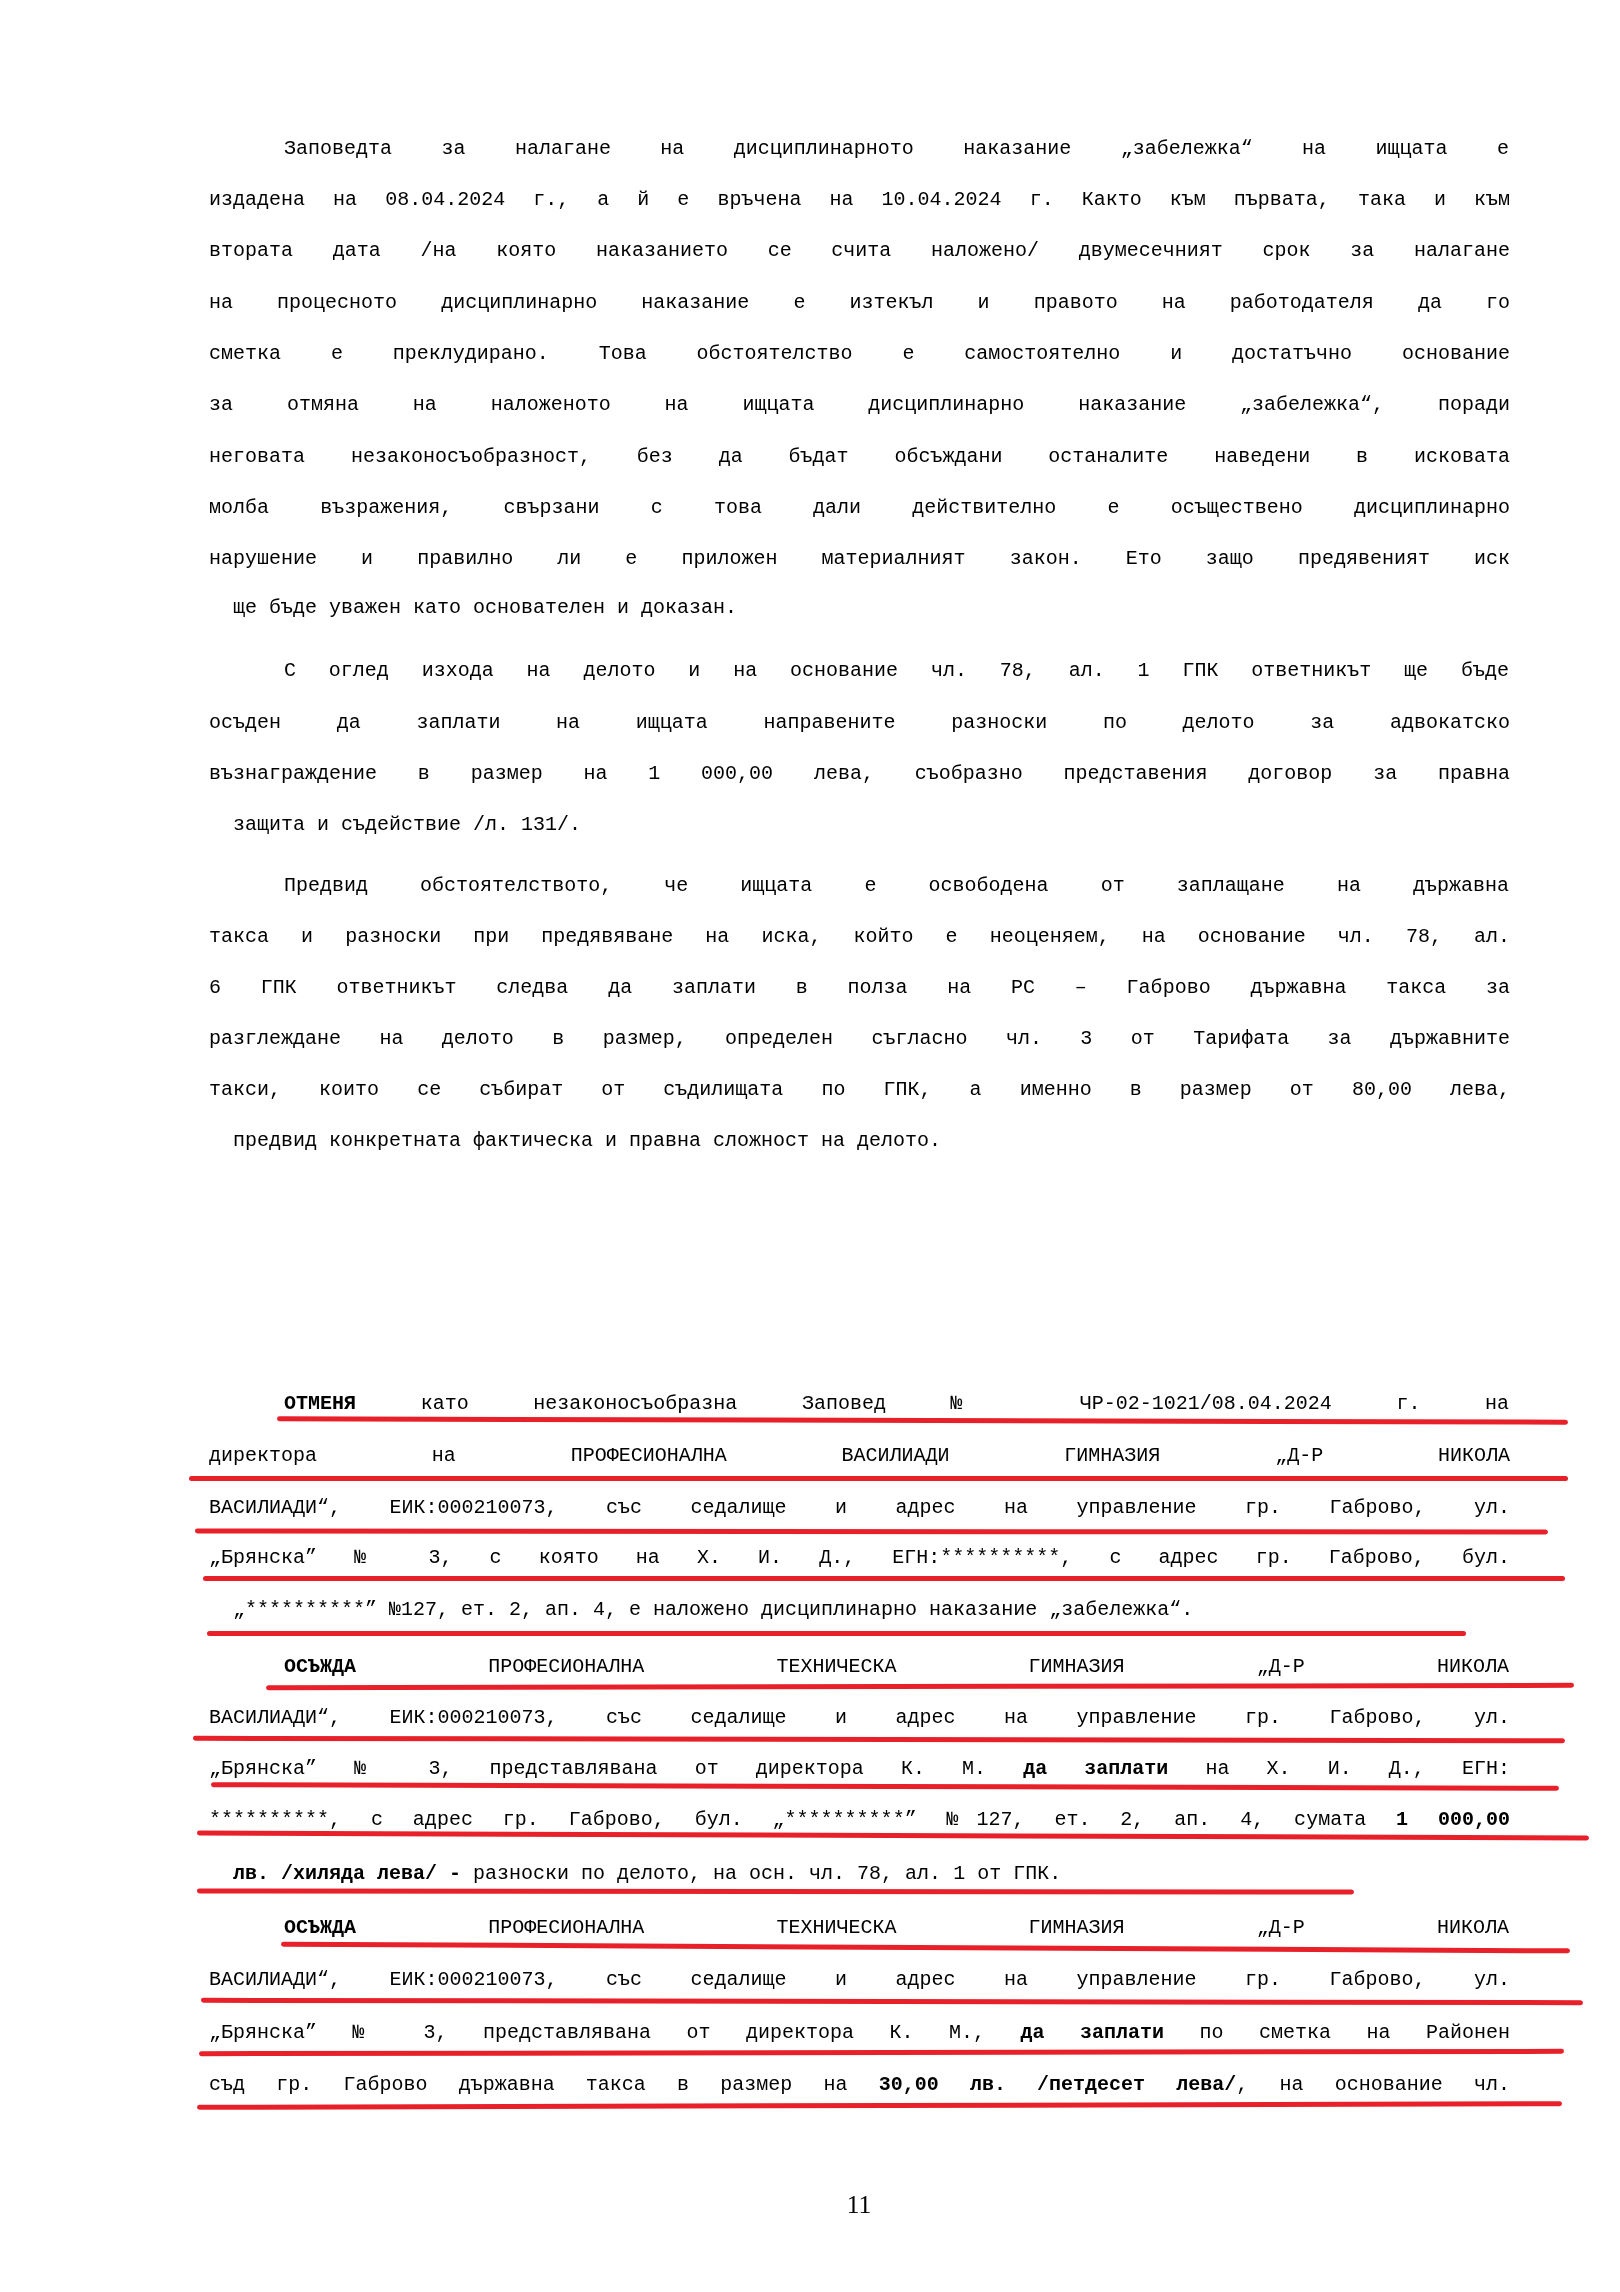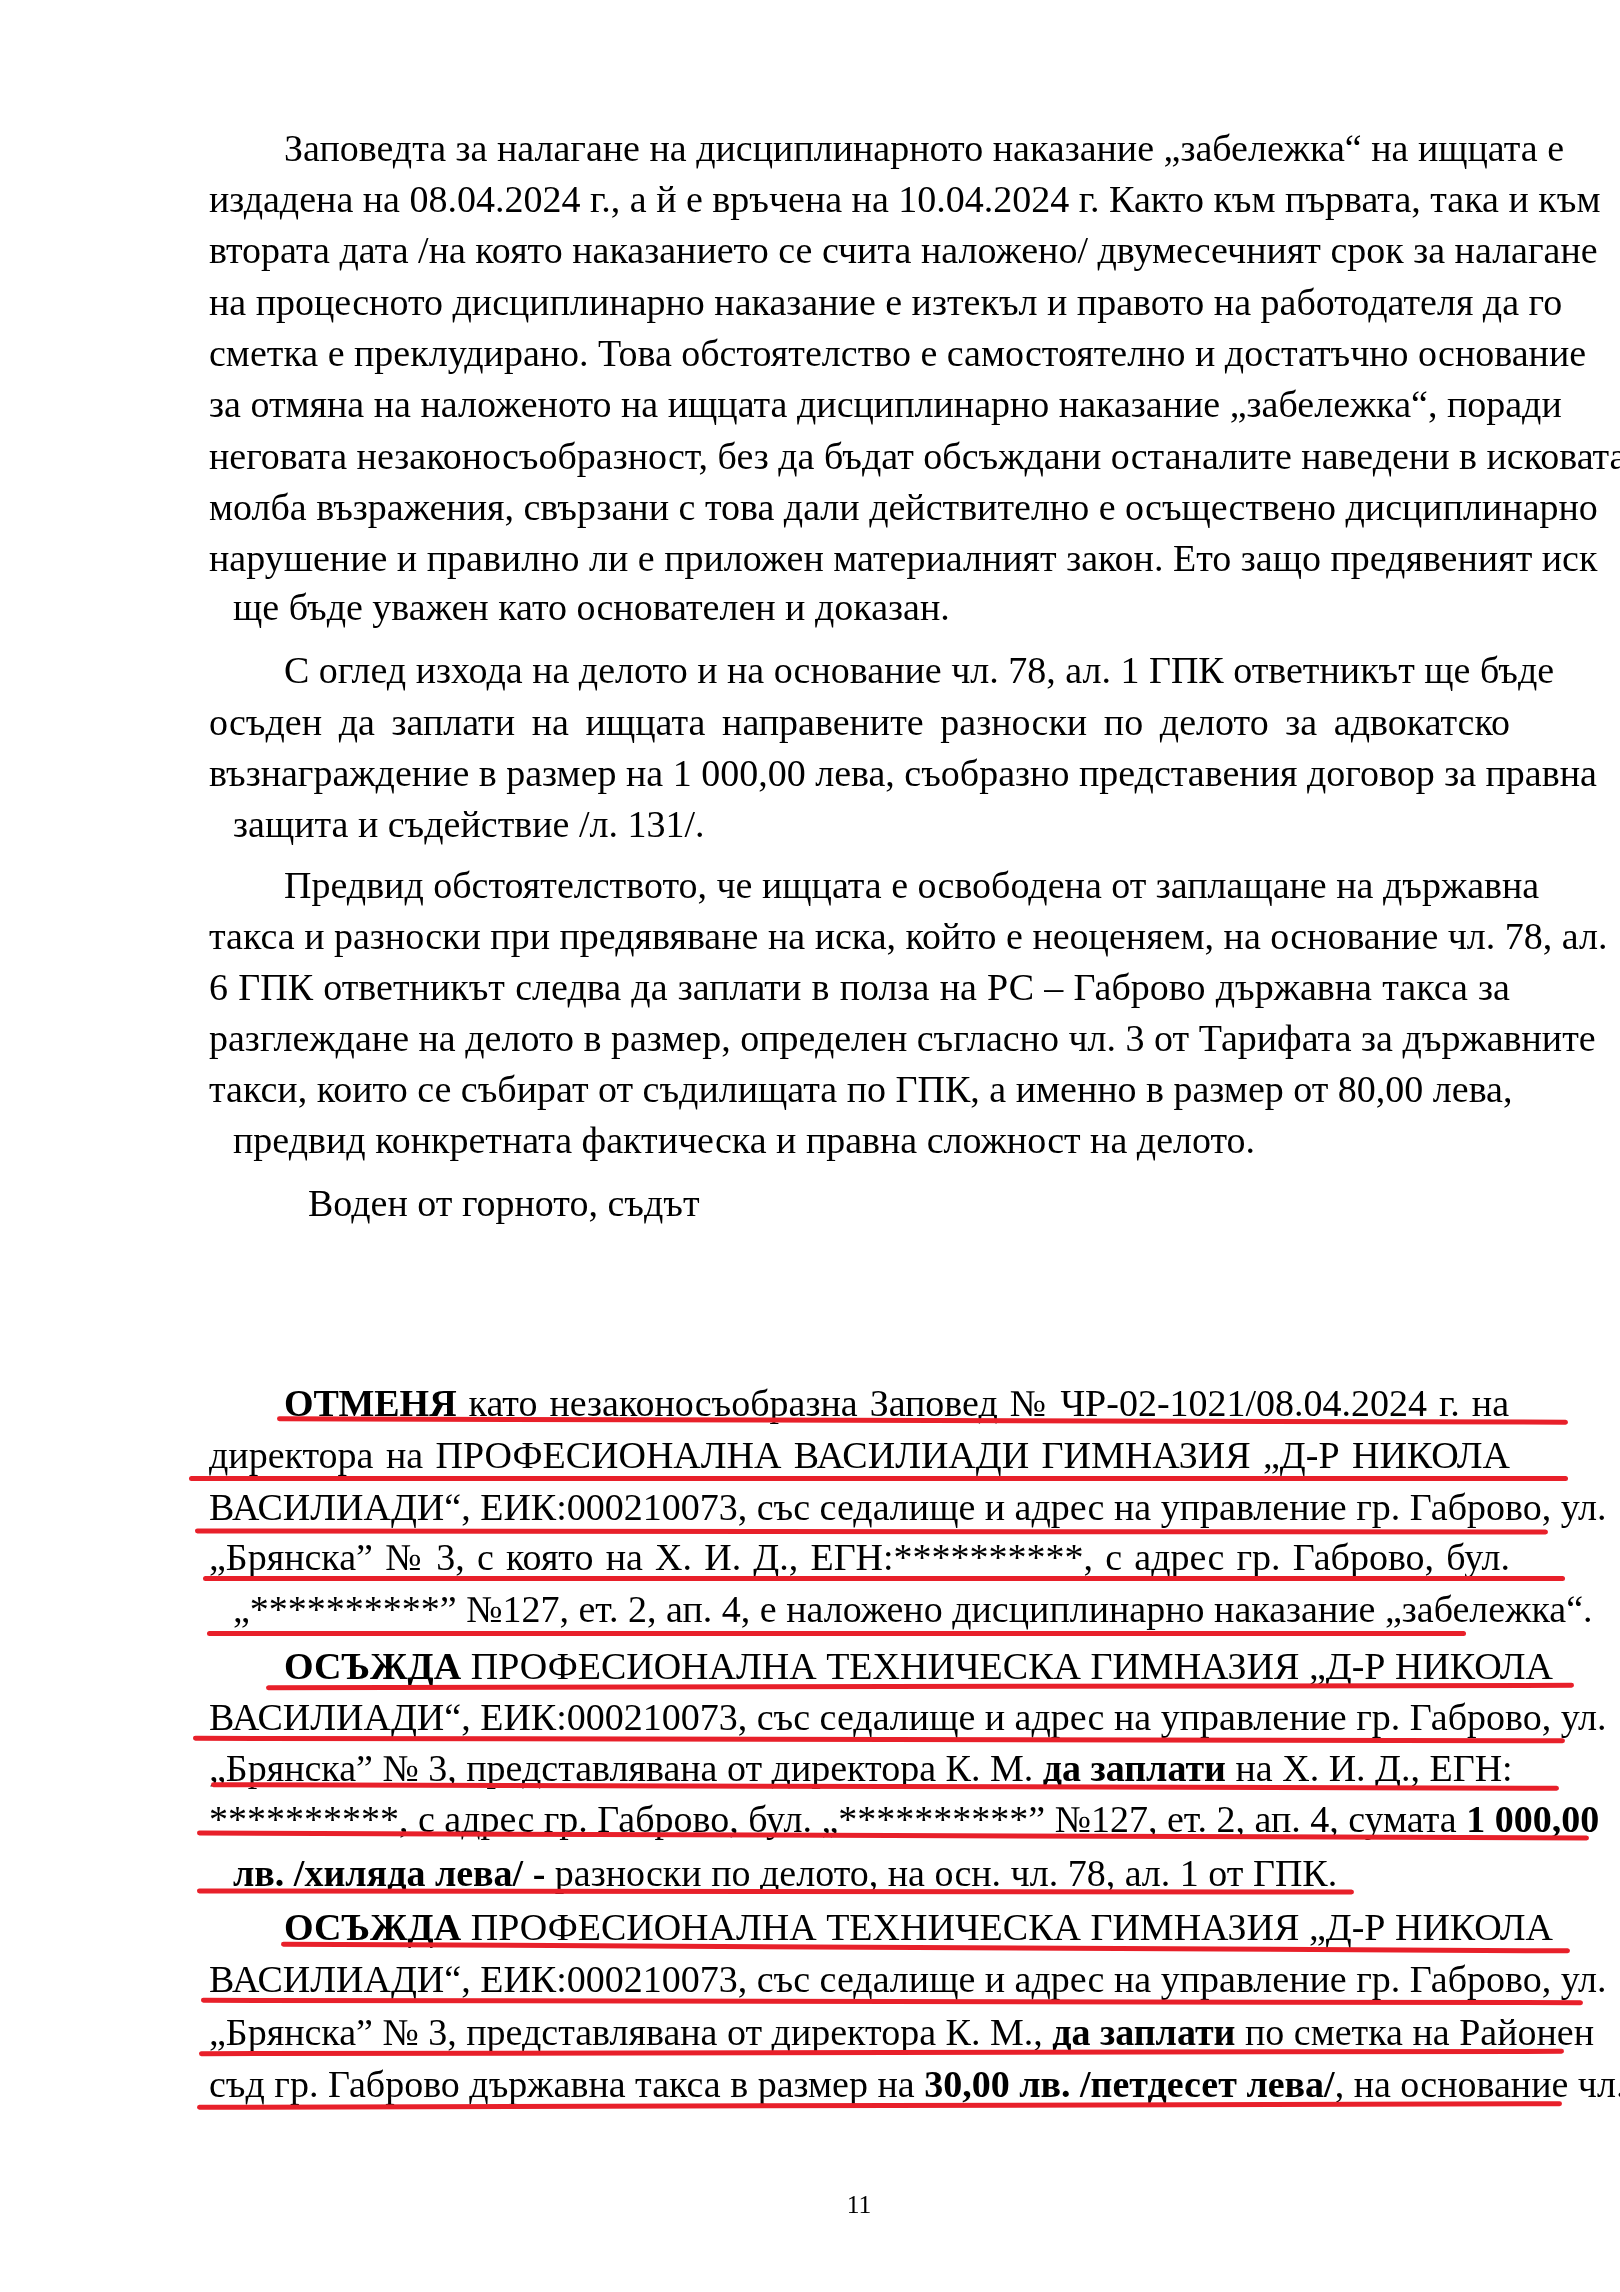--- a/index.html
+++ b/index.html
@@ -1,20 +1,20 @@
 <!DOCTYPE html>
 <html><head>
   <meta charset="utf-8">
   <style>
     html, body { margin: 0; padding: 0; background: #ffffff; }
     body { width: 1620px; height: 2293px; position: relative; overflow: hidden;
            font-family: "Liberation Serif", "DejaVu Serif", serif; color: #000; }
     .page { position: absolute; left: 0; top: 0; width: 1620px; height: 2293px; background: #fff; }
-    .line { position: absolute; left: 209px; width: 1301px; font-size: 38px; line-height: 39px;
-            white-space: nowrap; text-align: justify; text-align-last: justify; }
+    .line { position: absolute; left: 209px; width: 1301px; font-size: 20px; line-height: 39px;
+            white-space: nowrap; text-align: justify; text-align-last: justify; font-family: Liberation Mono, monospace; }
     .line.indent { left: 284px; width: 1225px; }
     .line.last { text-align-last: left; margin-left: 24px; }
     .line b { font-weight: bold; }
     .heading { position: absolute; left: 0; width: 1620px; text-align: center; font-weight: bold;
                font-size: 45px; line-height: 49px; }
     .ul { position: absolute; height: 4.9px; background: #e8202a; border-radius: 2.9px; }
     .pagenum { position: absolute; left: 0; width: 1718px; text-align: center; font-size: 25.5px; line-height: 29px; }
   </style>
 </head>
 <body>
@@ -43,21 +43,20 @@
 
   <div>
     <div class="line indent" style="top:866px">Предвид обстоятелството, че ищцата е освободена от заплащане на държавна</div>
     <div class="line" style="top:917px">такса и разноски при предявяване на иска, който е неоценяем, на основание чл. 78, ал.</div>
     <div class="line" style="top:968px">6 ГПК ответникът следва да заплати в полза на РС – Габрово държавна такса за</div>
     <div class="line" style="top:1019px">разглеждане на делото в размер, определен съгласно чл. 3 от Тарифата за държавните</div>
     <div class="line" style="top:1070px">такси, които се събират от съдилищата по ГПК, а именно в размер от 80,00 лева,</div>
     <div class="line last" style="top:1121px">предвид конкретната фактическа и правна сложност на делото.</div>
   </div>
 
-  <div class="line indent last" style="top:1184px">Воден от горното, съдът</div>
 
 
   <div>
     <div class="line indent" style="top:1384px"><b>ОТМЕНЯ</b><span> като незаконосъобразна Заповед № ЧР-02-1021/08.04.2024 г. на</span></div>
     <div class="line" style="top:1436px">директора на ПРОФЕСИОНАЛНА ВАСИЛИАДИ ГИМНАЗИЯ „Д-Р НИКОЛА</div>
     <div class="line" style="top:1488px">ВАСИЛИАДИ“, ЕИК:000210073, със седалище и адрес на управление гр. Габрово, ул.</div>
     <div class="line" style="top:1538px">„Брянска” № 3, с която на Х. И. Д., ЕГН:**********, с адрес гр. Габрово, бул.</div>
     <div class="line last" style="top:1590px">„**********” №127, ет. 2, ап. 4, е наложено дисциплинарно наказание „забележка“.</div>
   </div>
 

